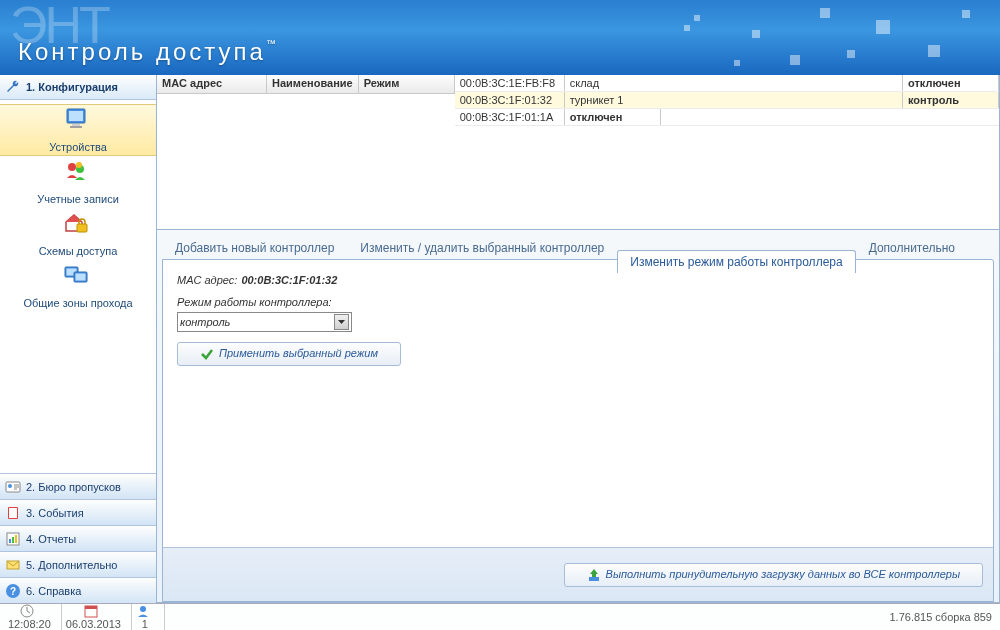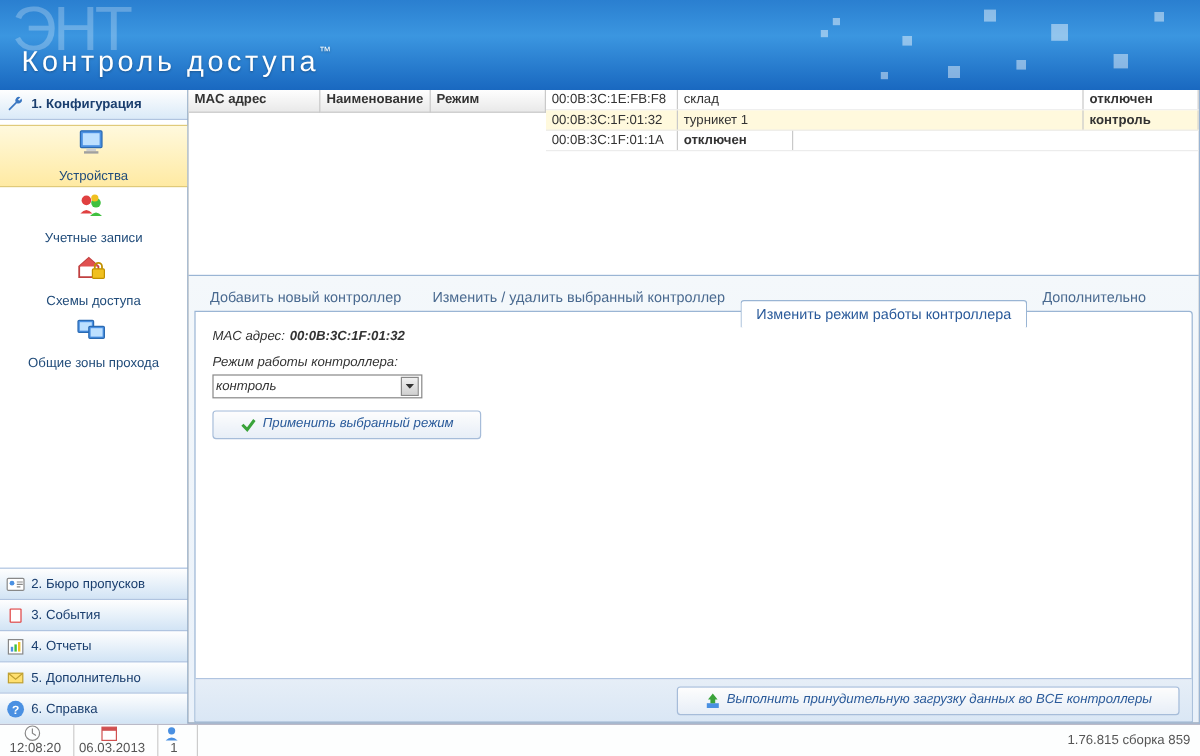--- a/index.html
+++ b/index.html
@@ -40,21 +40,21 @@
   .tab.active { background: #fff; border-color: #9ab5d4; color: #2a5a9a; position: relative; top: 14px; }
   .tab-body { flex: 1; background: #fff; border: 1px solid #9ab5d4; border-radius: 0 3px 0 0; padding: 14px; font-size: 11px; color: #333; font-style: italic; }
   .form-line { margin-bottom: 10px; display: flex; align-items: center; }
   .form-line label { margin-right: 4px; }
   .mac-val { font-weight: bold; }
   .combo { width: 175px; height: 20px; border: 1px solid #888; background: #fff; font-size: 11px; padding: 1px 2px; display: flex; align-items: center; justify-content: space-between; }
   .combo-btn { width: 15px; height: 16px; background: linear-gradient(to bottom, #f0f0f0, #d0d0d0); border: 1px solid #888; display: flex; align-items: center; justify-content: center; }
   .btn { display: inline-flex; align-items: flex-start; padding: 4px 22px; background: linear-gradient(to bottom, #fdfdfd, #e7eef7); border: 1px solid #a6bcd9; border-radius: 3px; font-size: 11px; color: #2a5a9a; cursor: pointer; }
   .btn svg { margin-right: 5px; }
   
-  .bottom-bar { height: 36px; background: linear-gradient(to bottom, #e6eef7, #dae7f5); border-top: 1px solid #b0c4e0; display: flex; align-items: center; justify-content: flex-end; padding: 0 10px; }
+  .bottom-bar { height: 54px; background: linear-gradient(to bottom, #e6eef7, #dae7f5); border-top: 1px solid #b0c4e0; display: flex; align-items: center; justify-content: flex-end; padding: 0 10px; }
   
   .status-bar { height: 27px; border-top: 1px solid #aab; display: flex; align-items: center; padding: 0 8px; font-size: 11px; color: #555; background: #fdfefe; }
   .status-seg { display: flex; align-items: center; margin-right: 4px; padding-right: 10px; border-right: 1px solid #ccc; flex-direction: column; }
   .status-seg svg { margin-right: 4px; }
   .status-right { margin-left: auto; }
 </style>
 </head>
 <body>
 
 <div class="header">

